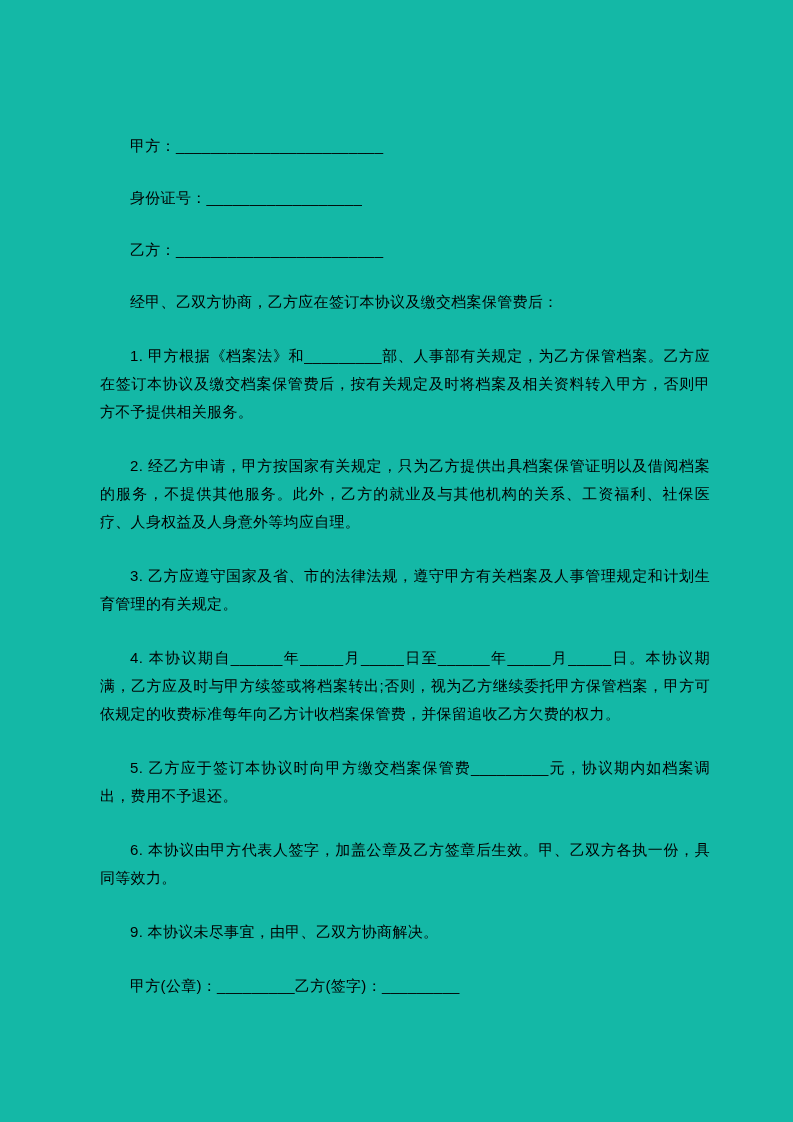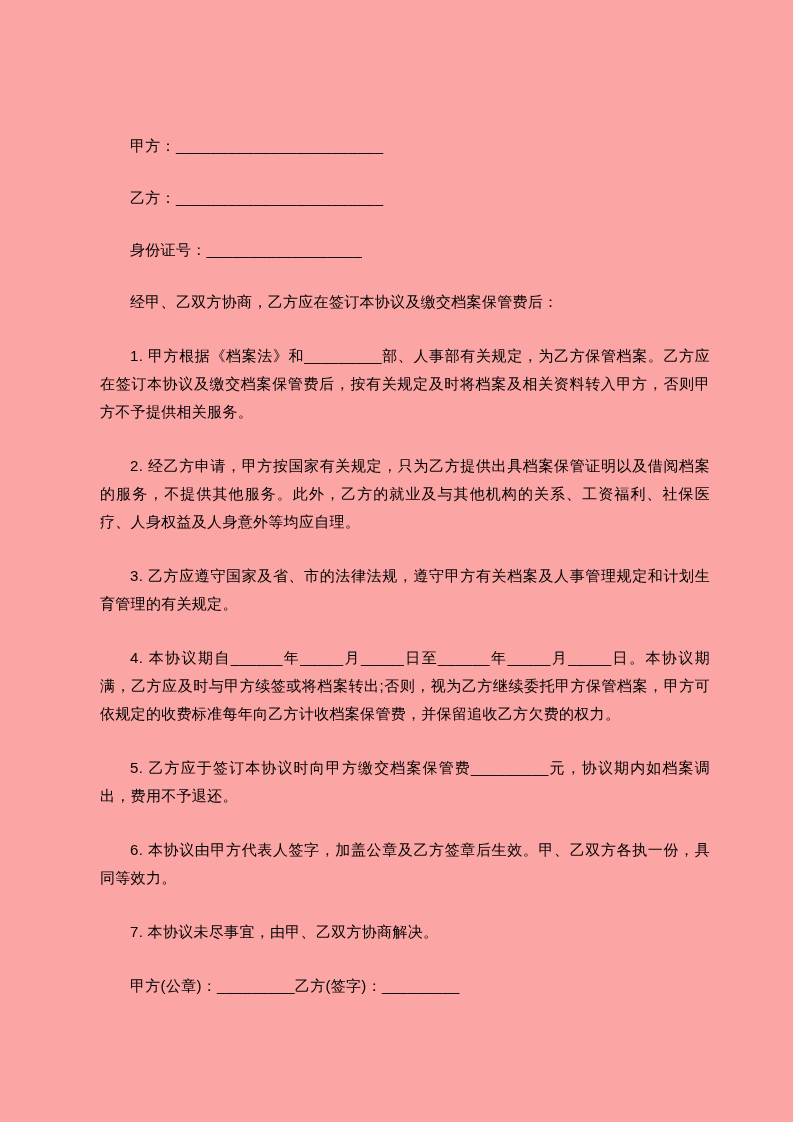--- a/index.html
+++ b/index.html
@@ -5,21 +5,21 @@
   html, body {
     margin: 0;
     padding: 0;
     background: #ffffff;
   }
   .page {
     position: relative;
     width: 793px;
     height: 1122px;
     margin: 0 auto;
-    background: #fca5a5;
+    background: #14b8a6;
     box-sizing: border-box;
     padding: 132px 83px 40px 100px;
     font-family: "Liberation Sans", "DejaVu Sans", sans-serif;
     font-size: 15px;
     color: #000000;
     overflow: hidden;
   }
   .page p {
     margin: 0;
     line-height: 28px;
@@ -36,24 +36,24 @@
   }
   .signature {
     margin-top: 2px;
   }
 </style>
 </head>
 <body>
 
 <div class="page">
   <p class="header-line">甲方：________________________</p>
+  <p class="header-line">身份证号：__________________</p>
   <p class="header-line">乙方：________________________</p>
-  <p class="header-line">身份证号：__________________</p>
   <p class="para">经甲、乙双方协商，乙方应在签订本协议及缴交档案保管费后：</p>
   <p class="para">1. 甲方根据《档案法》和_________部、人事部有关规定，为乙方保管档案。乙方应在签订本协议及缴交档案保管费后，按有关规定及时将档案及相关资料转入甲方，否则甲方不予提供相关服务。</p>
   <p class="para">2. 经乙方申请，甲方按国家有关规定，只为乙方提供出具档案保管证明以及借阅档案的服务，不提供其他服务。此外，乙方的就业及与其他机构的关系、工资福利、社保医疗、人身权益及人身意外等均应自理。</p>
   <p class="para">3. 乙方应遵守国家及省、市的法律法规，遵守甲方有关档案及人事管理规定和计划生育管理的有关规定。</p>
   <p class="para">4. 本协议期自______年_____月_____日至______年_____月_____日。本协议期满，乙方应及时与甲方续签或将档案转出;否则，视为乙方继续委托甲方保管档案，甲方可依规定的收费标准每年向乙方计收档案保管费，并保留追收乙方欠费的权力。</p>
   <p class="para">5. 乙方应于签订本协议时向甲方缴交档案保管费_________元，协议期内如档案调出，费用不予退还。</p>
   <p class="para">6. 本协议由甲方代表人签字，加盖公章及乙方签章后生效。甲、乙双方各执一份，具同等效力。</p>
-  <p class="para">7. 本协议未尽事宜，由甲、乙双方协商解决。</p>
+  <p class="para">9. 本协议未尽事宜，由甲、乙双方协商解决。</p>
   <p class="signature">甲方(公章)：_________乙方(签字)：_________</p>
 </div>
 
 </body></html>

